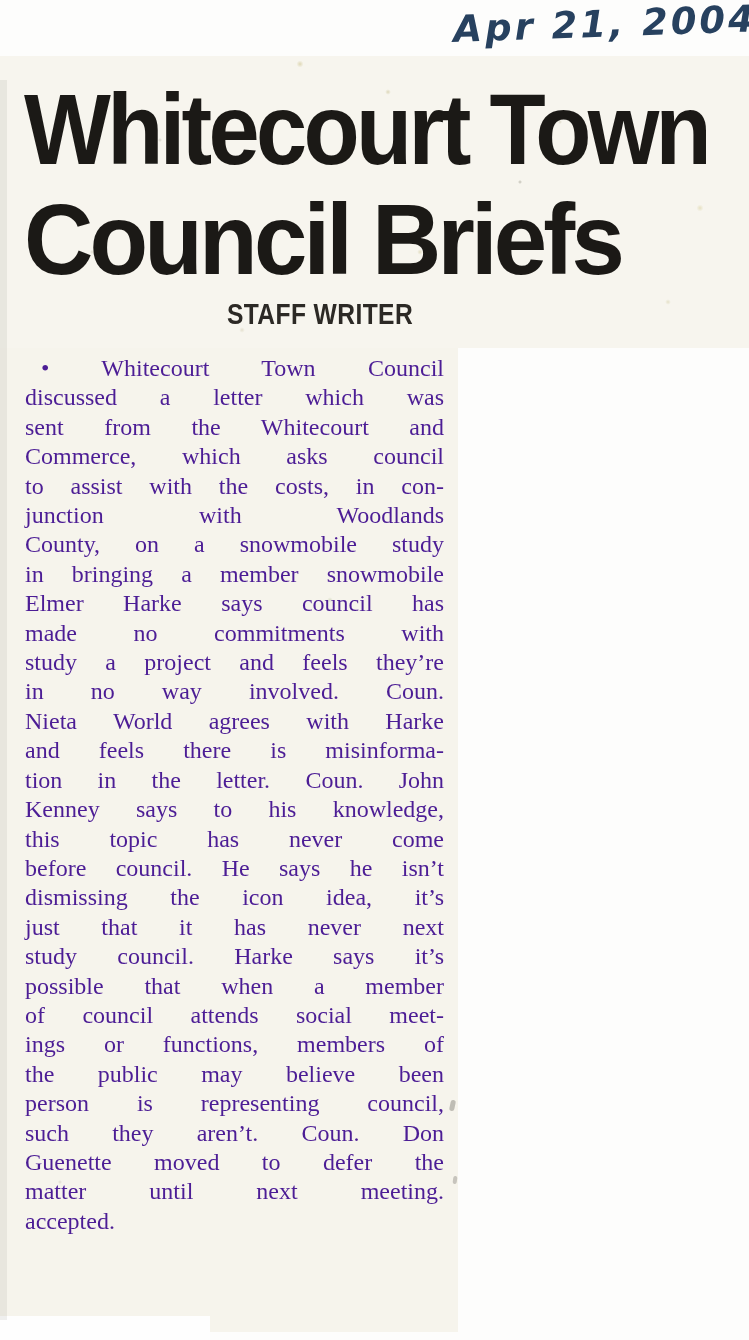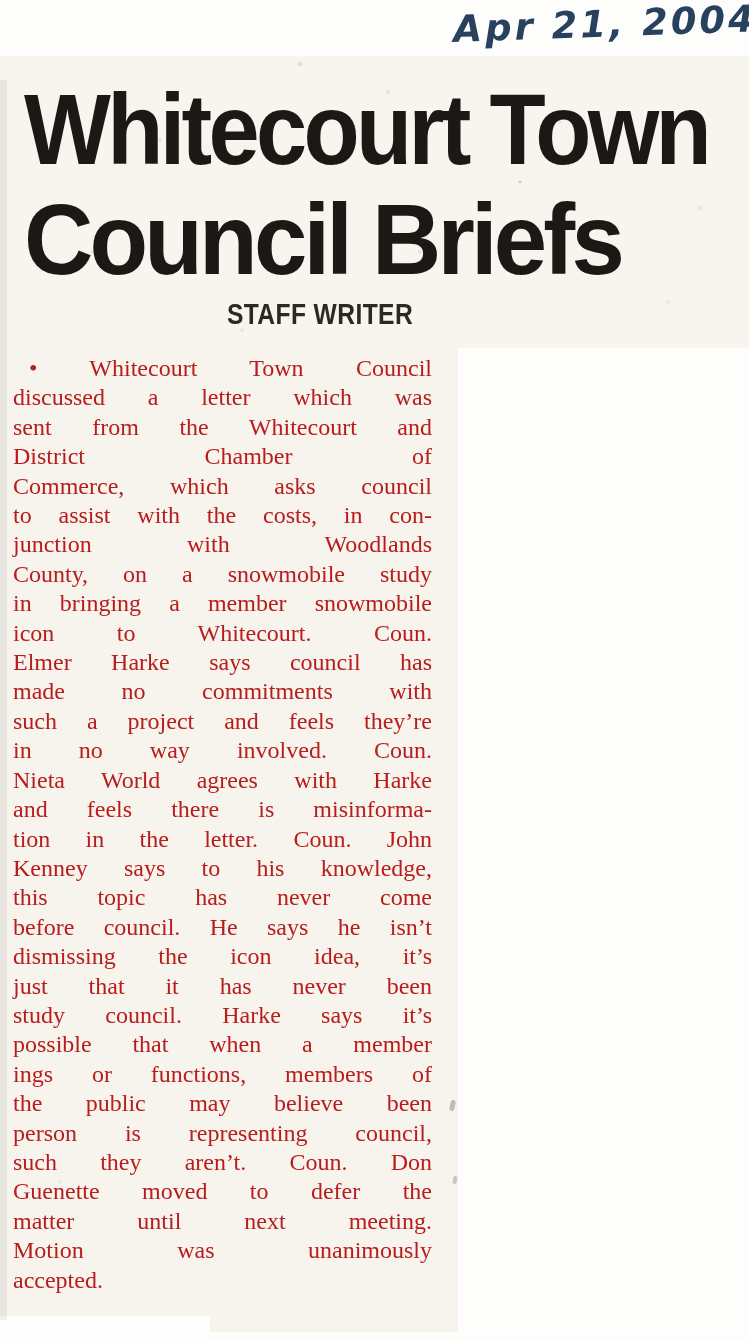--- a/index.html
+++ b/index.html
@@ -97,24 +97,24 @@
     font-weight: 700;
     font-size: 30px;
     line-height: 34px;
     letter-spacing: 0.5px;
     color: #2c2925;
     transform: scaleX(0.82);
   }
 
   
   .article {
-    position: absolute; left: 13px; top: 354px; width: 419px;
+    position: absolute; left: 25px; top: 354px; width: 419px;
     font-size: 24px;
     line-height: 29.4px;
-    color: #b91c1c;
+    color: #4c1d95;
   }
   .article .line {
     text-align: justify;
     text-align-last: justify;
   }
   .article .line:first-child { padding-left: 16px; }
   .article .line:last-child  { text-align-last: left; }
 </style>
 </head>
 <body>
@@ -135,44 +135,42 @@
     <div class="headline-line hl1">Whitecourt Town</div>
     <div class="headline-line hl2">Council Briefs</div>
   </div>
 
   <div class="byline">STAFF WRITER</div>
 
   <div class="article">
       <div class="line">• Whitecourt Town Council</div>
       <div class="line">discussed a letter which was</div>
       <div class="line">sent from the Whitecourt and</div>
-      <div class="line">District Chamber of</div>
       <div class="line">Commerce, which asks council</div>
       <div class="line">to assist with the costs, in con-</div>
       <div class="line">junction with Woodlands</div>
       <div class="line">County, on a snowmobile study</div>
       <div class="line">in bringing a member snowmobile</div>
-      <div class="line">icon to Whitecourt. Coun.</div>
       <div class="line">Elmer Harke says council has</div>
       <div class="line">made no commitments with</div>
-      <div class="line">such a project and feels they’re</div>
+      <div class="line">study a project and feels they’re</div>
       <div class="line">in no way involved. Coun.</div>
       <div class="line">Nieta World agrees with Harke</div>
       <div class="line">and feels there is misinforma-</div>
       <div class="line">tion in the letter. Coun. John</div>
       <div class="line">Kenney says to his knowledge,</div>
       <div class="line">this topic has never come</div>
       <div class="line">before council. He says he isn’t</div>
       <div class="line">dismissing the icon idea, it’s</div>
-      <div class="line">just that it has never been</div>
+      <div class="line">just that it has never next</div>
       <div class="line">study council. Harke says it’s</div>
       <div class="line">possible that when a member</div>
+      <div class="line">of council attends social meet-</div>
       <div class="line">ings or functions, members of</div>
       <div class="line">the public may believe been</div>
       <div class="line">person is representing council,</div>
       <div class="line">such they aren’t. Coun. Don</div>
       <div class="line">Guenette moved to defer the</div>
       <div class="line">matter until next meeting.</div>
-      <div class="line">Motion was unanimously</div>
       <div class="line">accepted.</div>
     </div>
 
 </div>
 
 </body></html>

